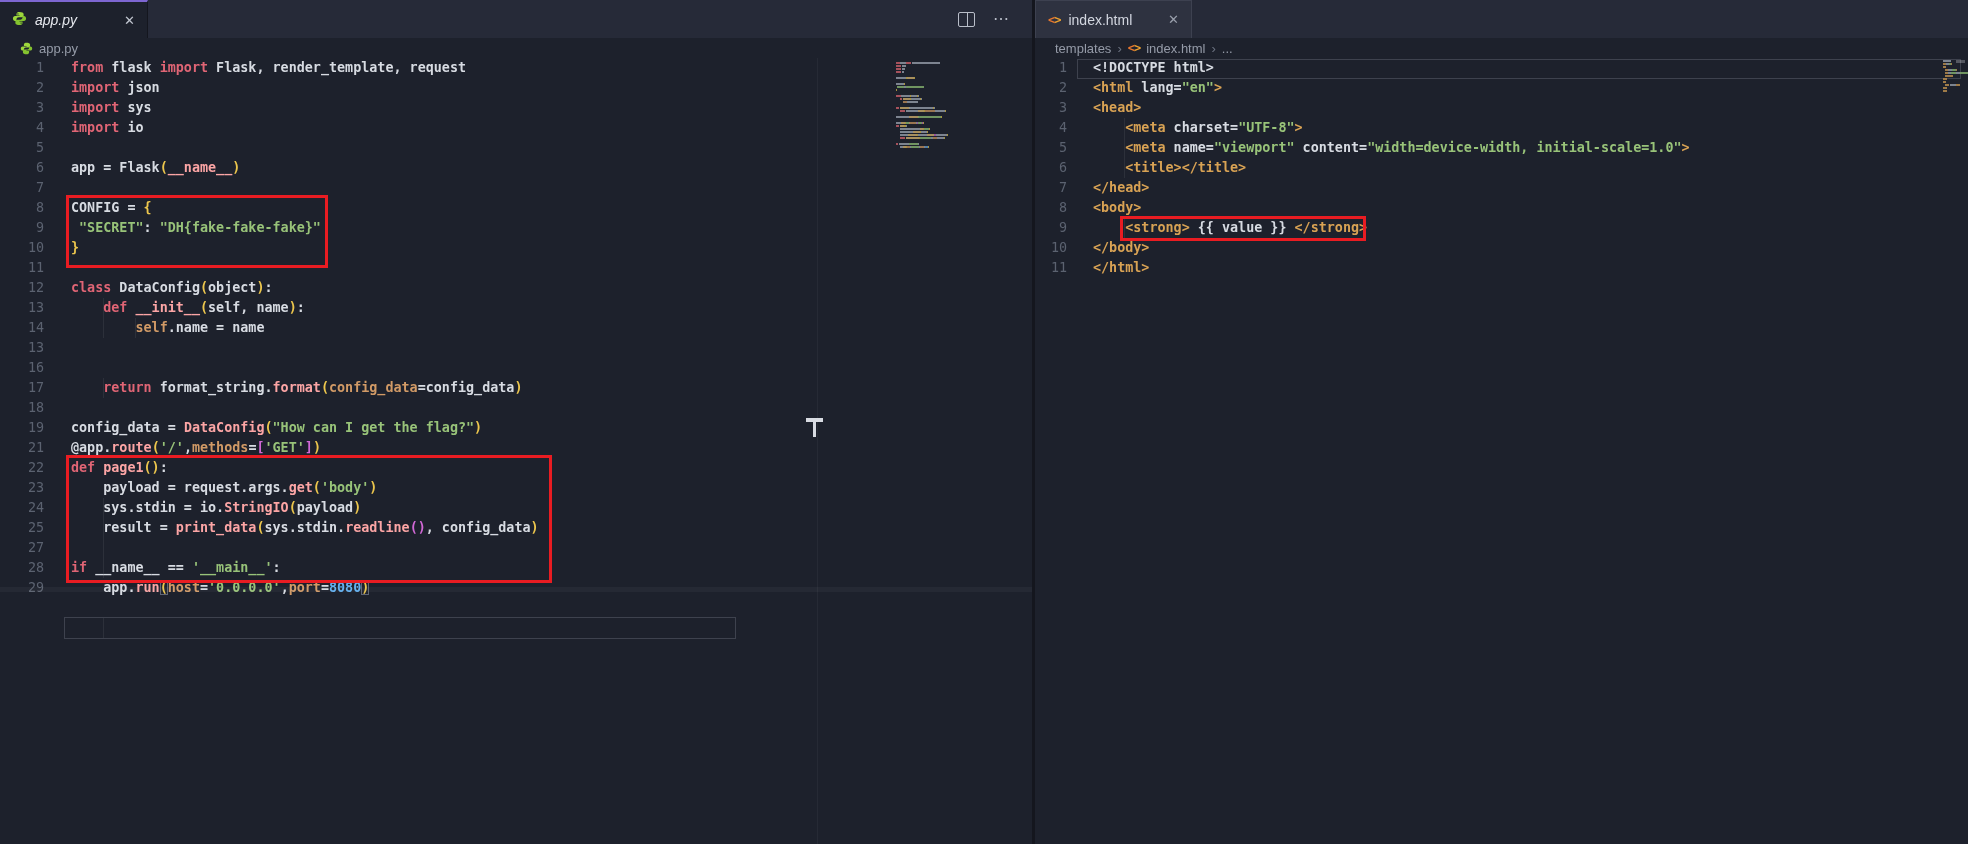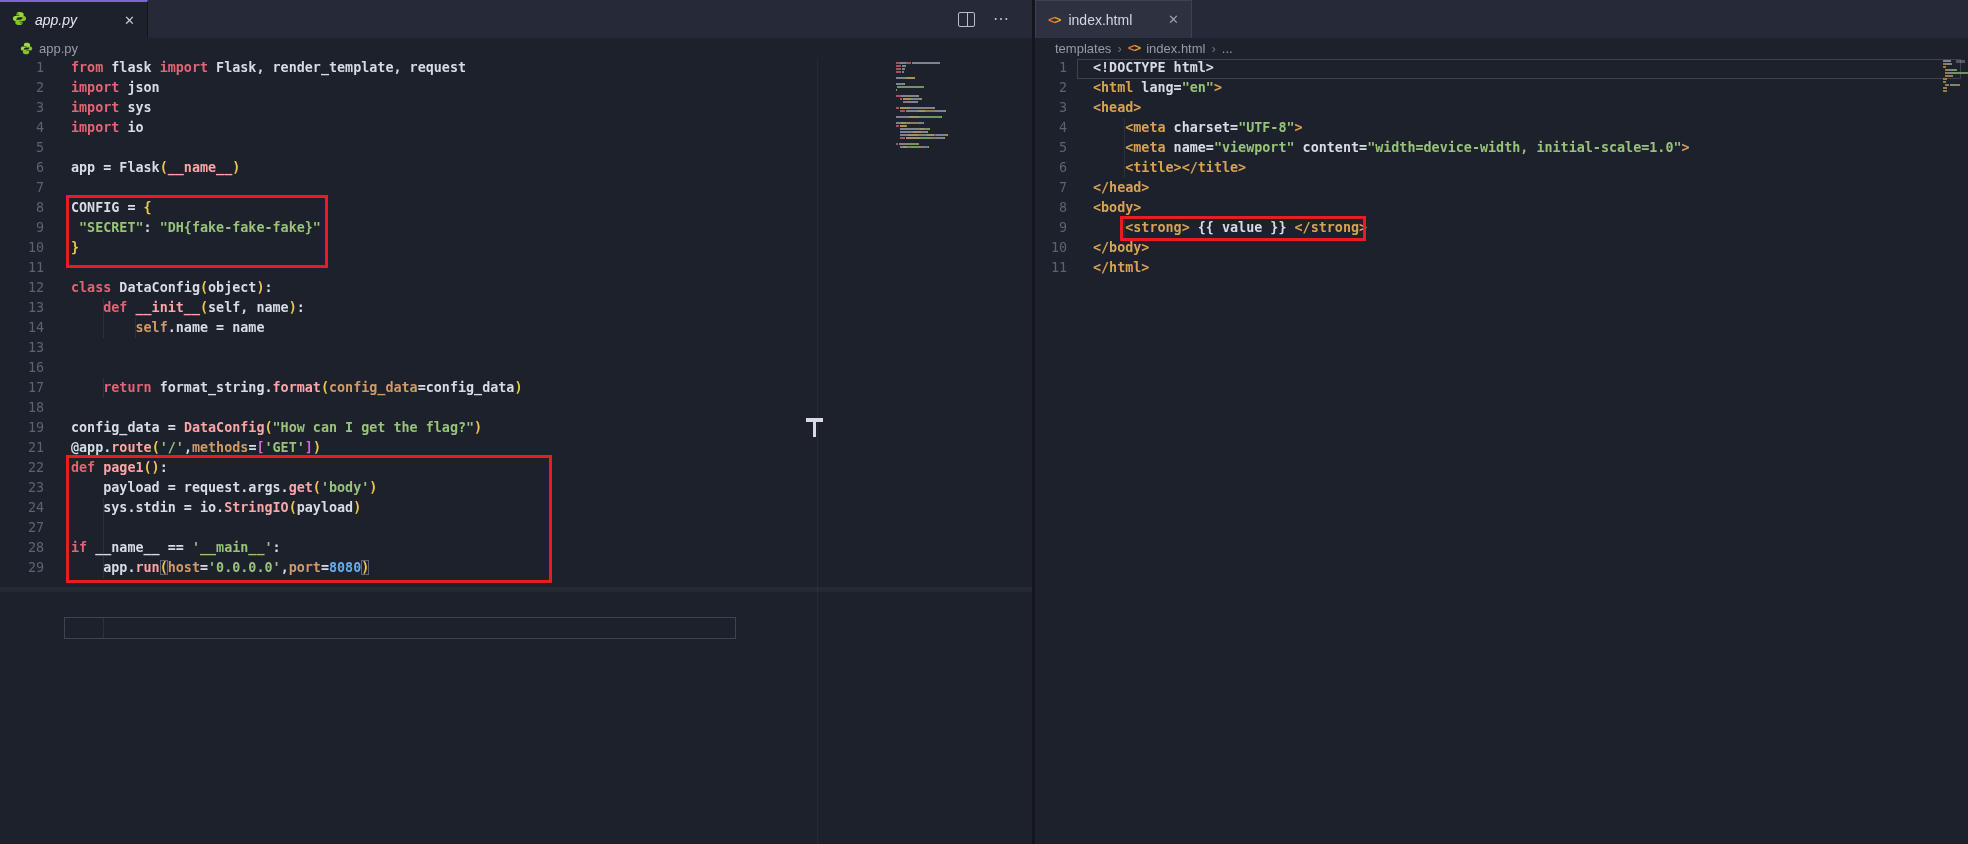--- a/index.html
+++ b/index.html
@@ -98,20 +98,21 @@
         <div class="line"><span class="ln">14</span><span class="code"><span class="w">        </span><span class="o">self</span><span class="w">.name = name</span></span></div>
         <div class="line"><span class="ln">13</span><span class="code"></span></div>
         <div class="line"><span class="ln">16</span></div>
         <div class="line"><span class="ln">17</span><span class="code"><span class="w">    </span><span class="k">return</span><span class="w"> format_string.</span><span class="f">format</span><span class="b1">(</span><span class="o">config_data</span><span class="w">=config_data</span><span class="b1">)</span></span></div>
         <div class="line"><span class="ln">18</span><span class="code"></span></div>
         <div class="line"><span class="ln">19</span><span class="code"><span class="w">config_data = </span><span class="f">DataConfig</span><span class="b1">(</span><span class="s">"How can I get the flag?"</span><span class="b1">)</span></span></div>
         <div class="line"><span class="ln">21</span><span class="code"><span class="w">@app.</span><span class="f">route</span><span class="b1">(</span><span class="s">'/'</span><span class="w">,</span><span class="o">methods</span><span class="w">=</span><span class="b2">[</span><span class="s">'GET'</span><span class="b2">]</span><span class="b1">)</span></span></div>
         <div class="line"><span class="ln">22</span><span class="code"><span class="k">def</span><span class="w"> </span><span class="f">page1</span><span class="b1">()</span><span class="w">:</span></span></div>
         <div class="line"><span class="ln">23</span><span class="code"><span class="w">    payload = request.args.</span><span class="f">get</span><span class="b1">(</span><span class="s">'body'</span><span class="b1">)</span></span></div>
         <div class="line"><span class="ln">24</span><span class="code"><span class="w">    sys.stdin = io.</span><span class="f">StringIO</span><span class="b1">(</span><span class="w">payload</span><span class="b1">)</span></span></div>
+        <div class="line"><span class="ln">25</span><span class="code"><span class="w">    result = </span><span class="f">print_data</span><span class="b1">(</span><span class="w">sys.stdin.</span><span class="f">readline</span><span class="b2">()</span><span class="w">, config_data</span><span class="b1">)</span></span></div>
         <div class="line"><span class="ln">27</span><span class="code"></span></div>
         <div class="line"><span class="ln">28</span><span class="code"><span class="k">if</span><span class="w"> __name__ == </span><span class="s">'__main__'</span><span class="w">:</span></span></div>
         <div class="line"><span class="ln">29</span><span class="code"><span class="w">    app.</span><span class="f">run</span><span class="b1 bm">(</span><span class="o">host</span><span class="w">=</span><span class="s">'0.0.0.0'</span><span class="w">,</span><span class="o">port</span><span class="w">=</span><span class="n">8080</span><span class="b1 bm">)</span></span></div>
         <div class="overlay">
           <div class="guide" style="left: 103.16px; top: 240px; height: 40px;"></div>
           <div class="guide" style="left: 135.32px; top: 260px; height: 20px;"></div>
           <div class="guide" style="left: 103.16px; top: 320px; height: 20px;"></div>
           <div class="guide" style="left: 103.16px; top: 440px; height: 80px;"></div>
           <div class="guide" style="left: 103.16px; top: 560px; height: 20px;"></div>
           <div class="curline" style="left: 64px; top: 559px; width: 672px; height: 22px;"></div>

